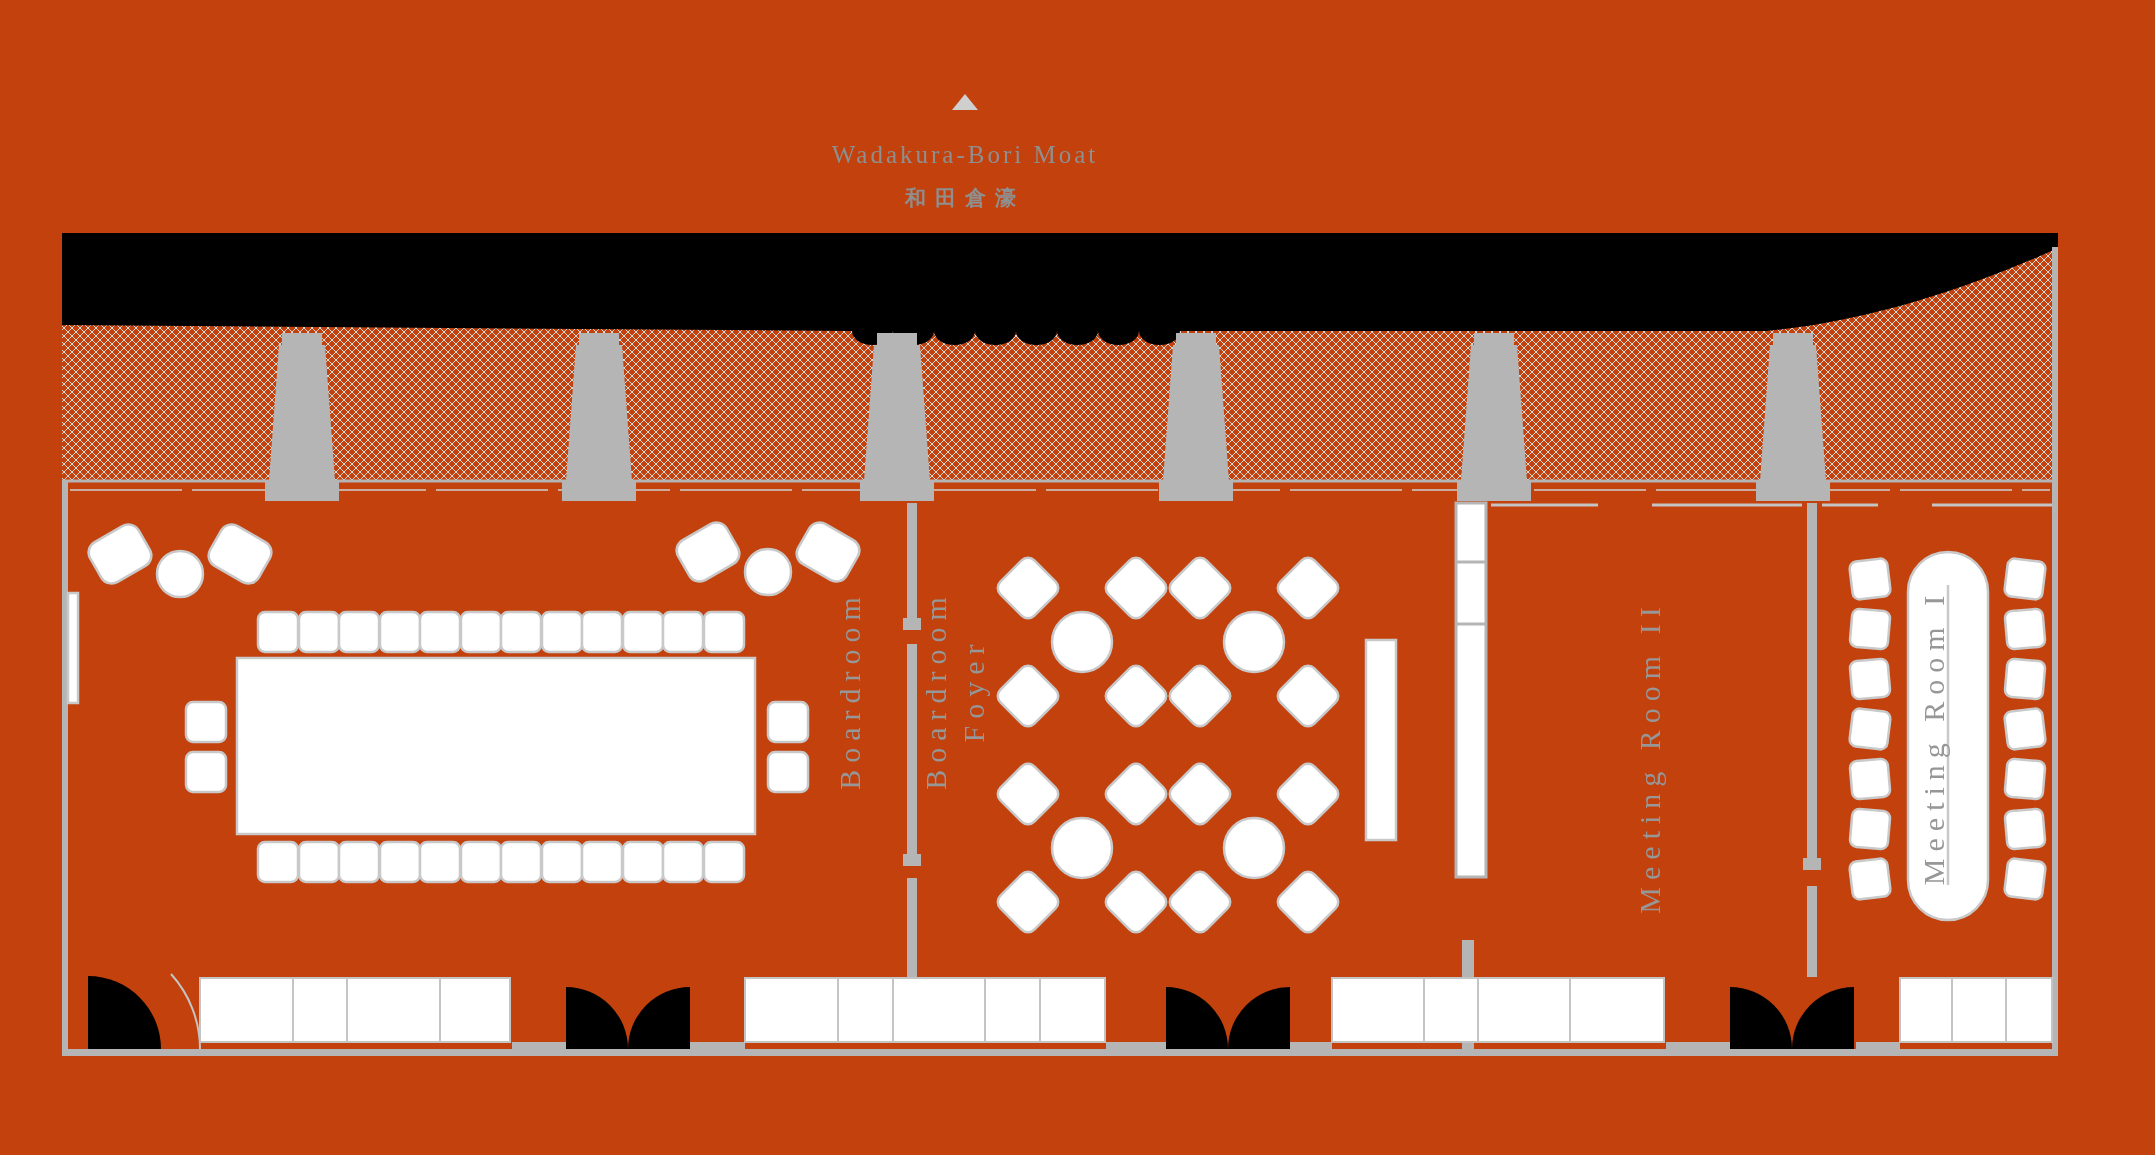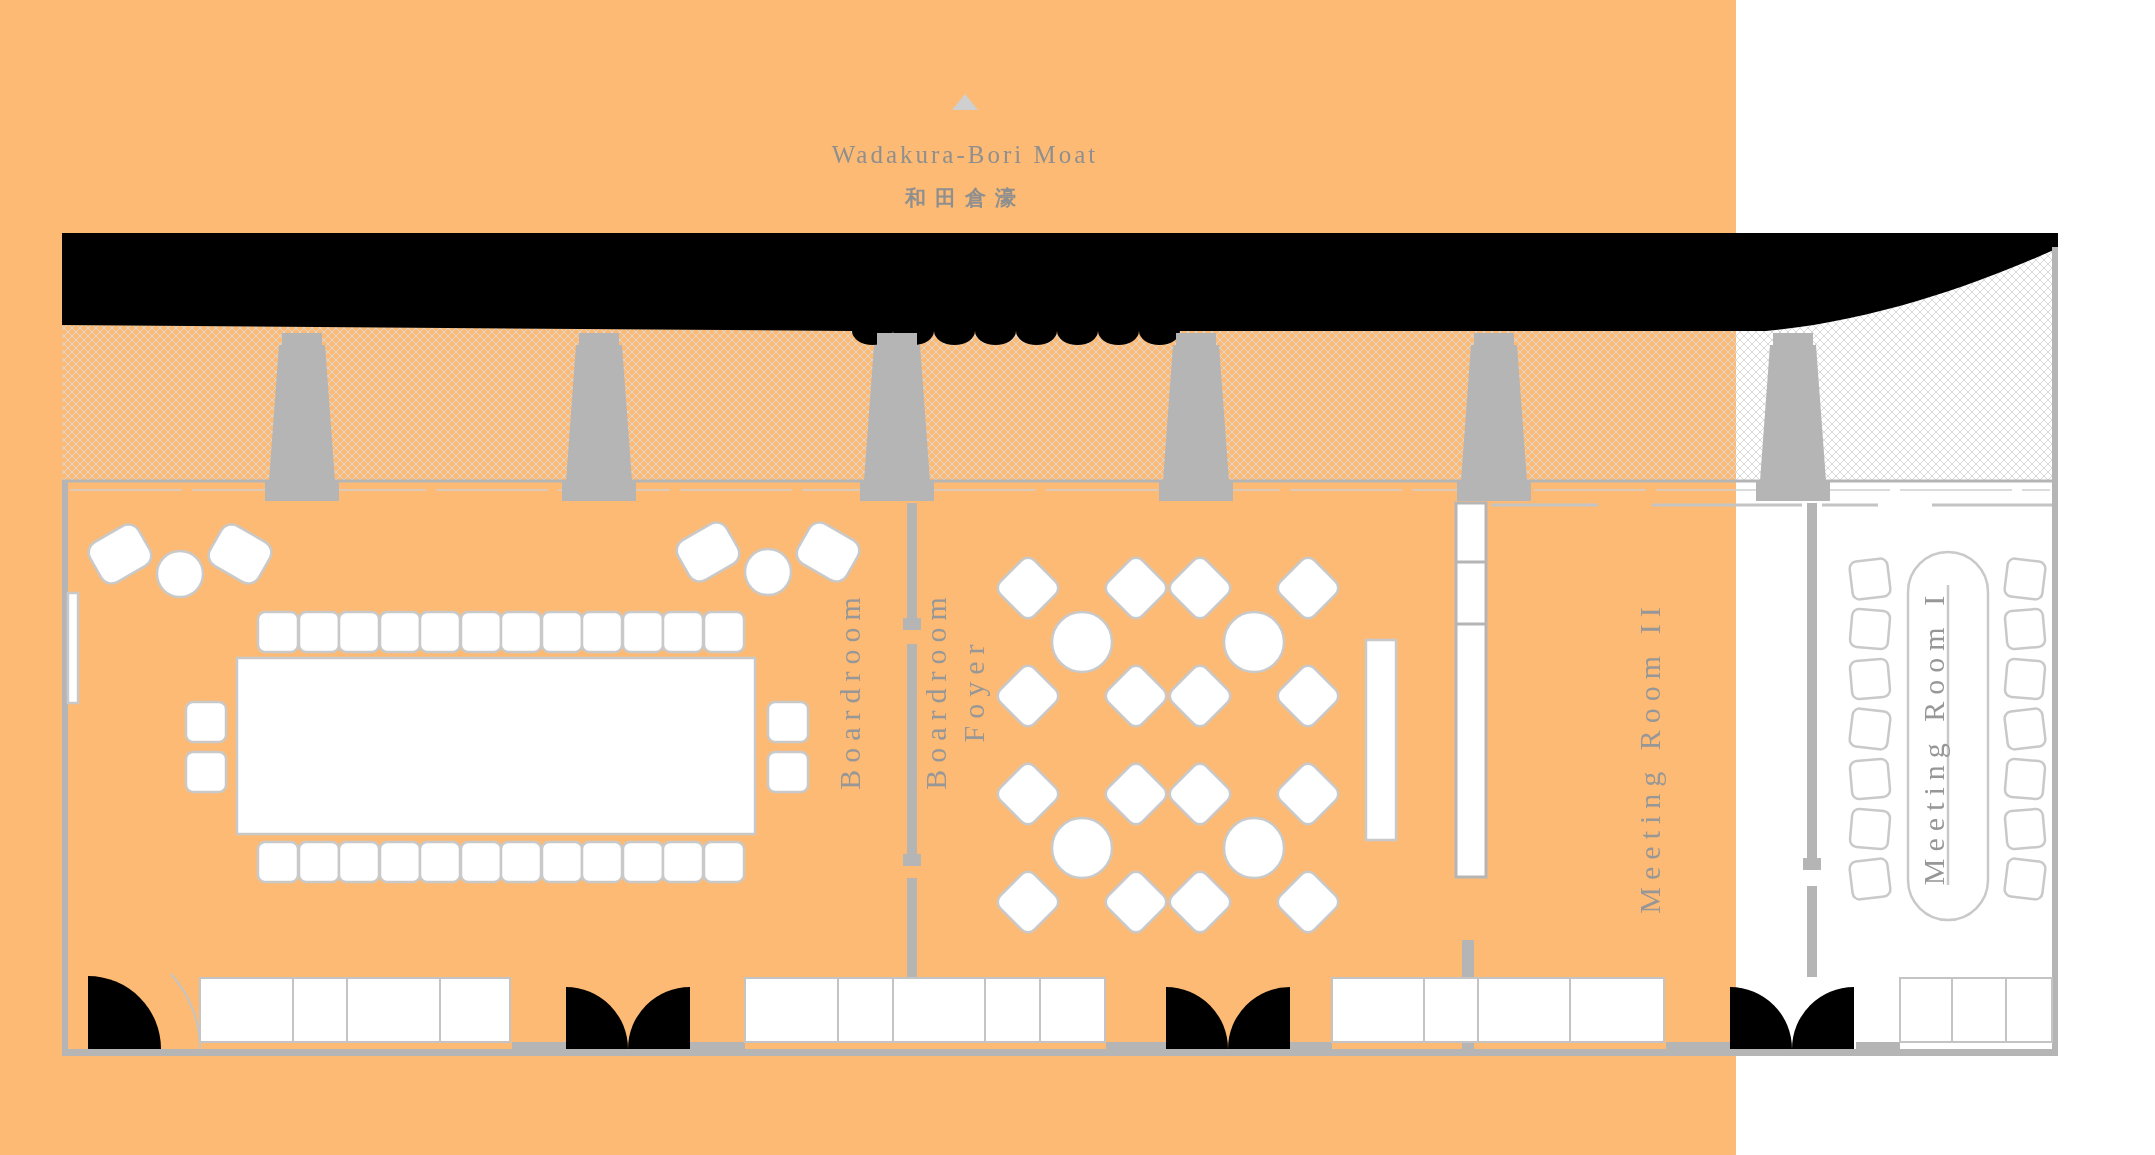--- a/index.html
+++ b/index.html
@@ -1,16 +1,16 @@
 <!DOCTYPE html>
 <html><head>
 <meta charset="utf-8">
 <style>
   html,body{margin:0;padding:0;background:#ffffff;}
-  .stage{width:1736px;height:1155px;position:relative;background:#fdba74;}
+  .stage{width:2155px;height:1155px;position:relative;background:#c2410c;}
   svg{display:block;}
   text{font-family:"Liberation Serif","DejaVu Serif",serif;}
   .moat-en{font-size:25px;letter-spacing:3px;fill:#8f8f8f;}
   .moat-ja{font-size:21px;letter-spacing:9px;fill:#8f8f8f;font-weight:bold;}
   .room-label{font-size:30px;letter-spacing:7px;fill:#979797;}
   .wall{fill:#b5b5b5;}
   .furn{fill:#ffffff;stroke:#c9c9c9;stroke-width:2.5;}
   .furn-thin{fill:#ffffff;stroke:#c4c4c4;stroke-width:2;}
   .door{fill:#000000;}
   .sill{stroke:#b5b5b5;stroke-width:3;}

